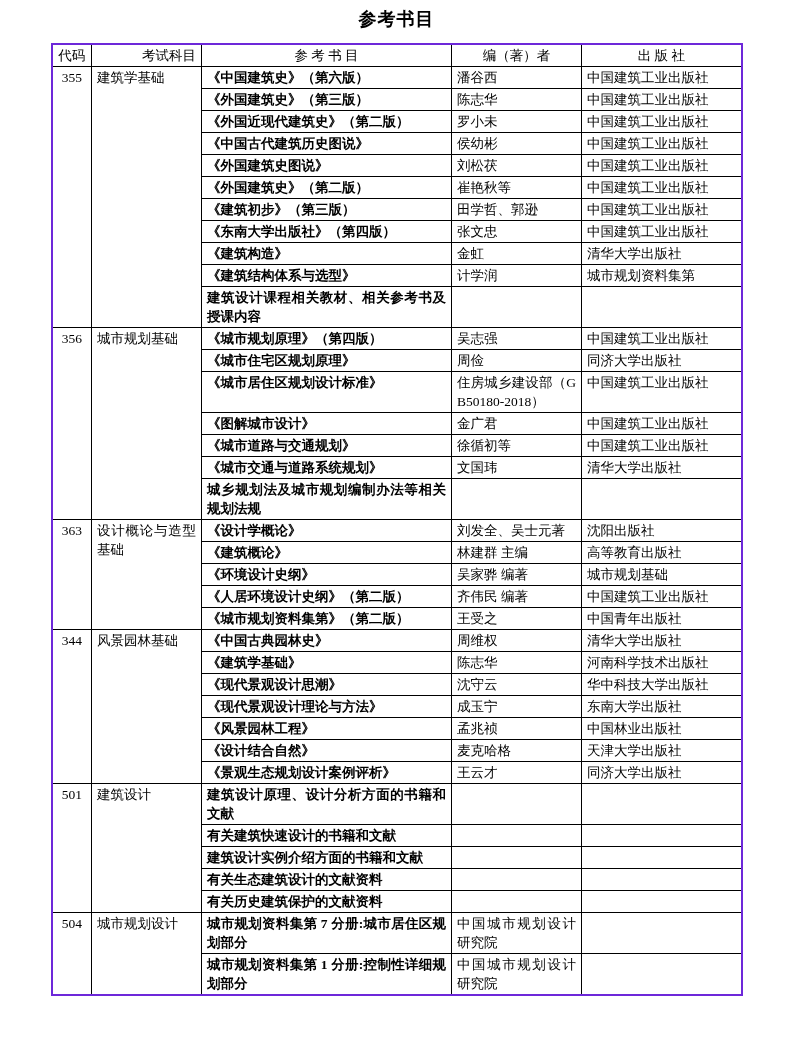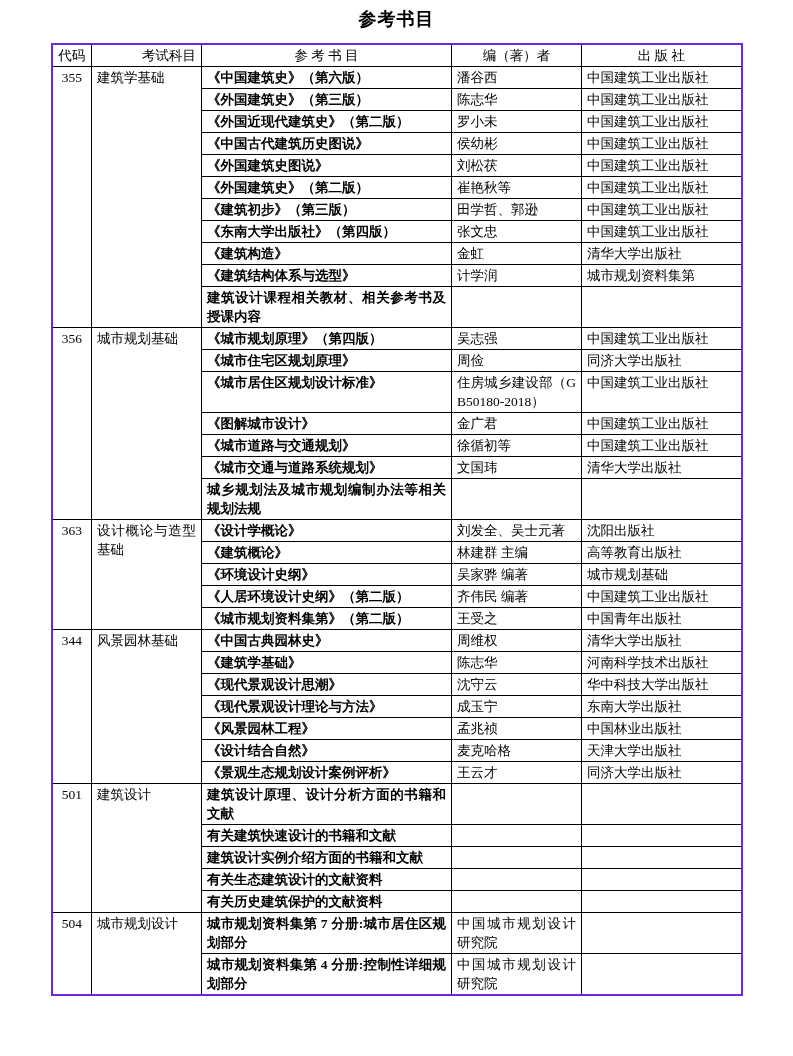--- a/index.html
+++ b/index.html
@@ -276,19 +276,19 @@
           <td class="publisher"></td>
         </tr>
         <tr>
           <td class="code" rowspan="2">504</td>
           <td class="subject" rowspan="2">城市规划设计</td>
           <td class="book">城市规划资料集第 7 分册:城市居住区规划部分</td>
           <td class="author">中国城市规划设计研究院</td>
           <td class="publisher"></td>
         </tr>
         <tr>
-          <td class="book">城市规划资料集第 4 分册:控制性详细规划部分</td>
+          <td class="book">城市规划资料集第 1 分册:控制性详细规划部分</td>
           <td class="author">中国城市规划设计研究院</td>
           <td class="publisher"></td>
         </tr>
       </tbody>
   </table>
 </div>
 
 </body></html>

